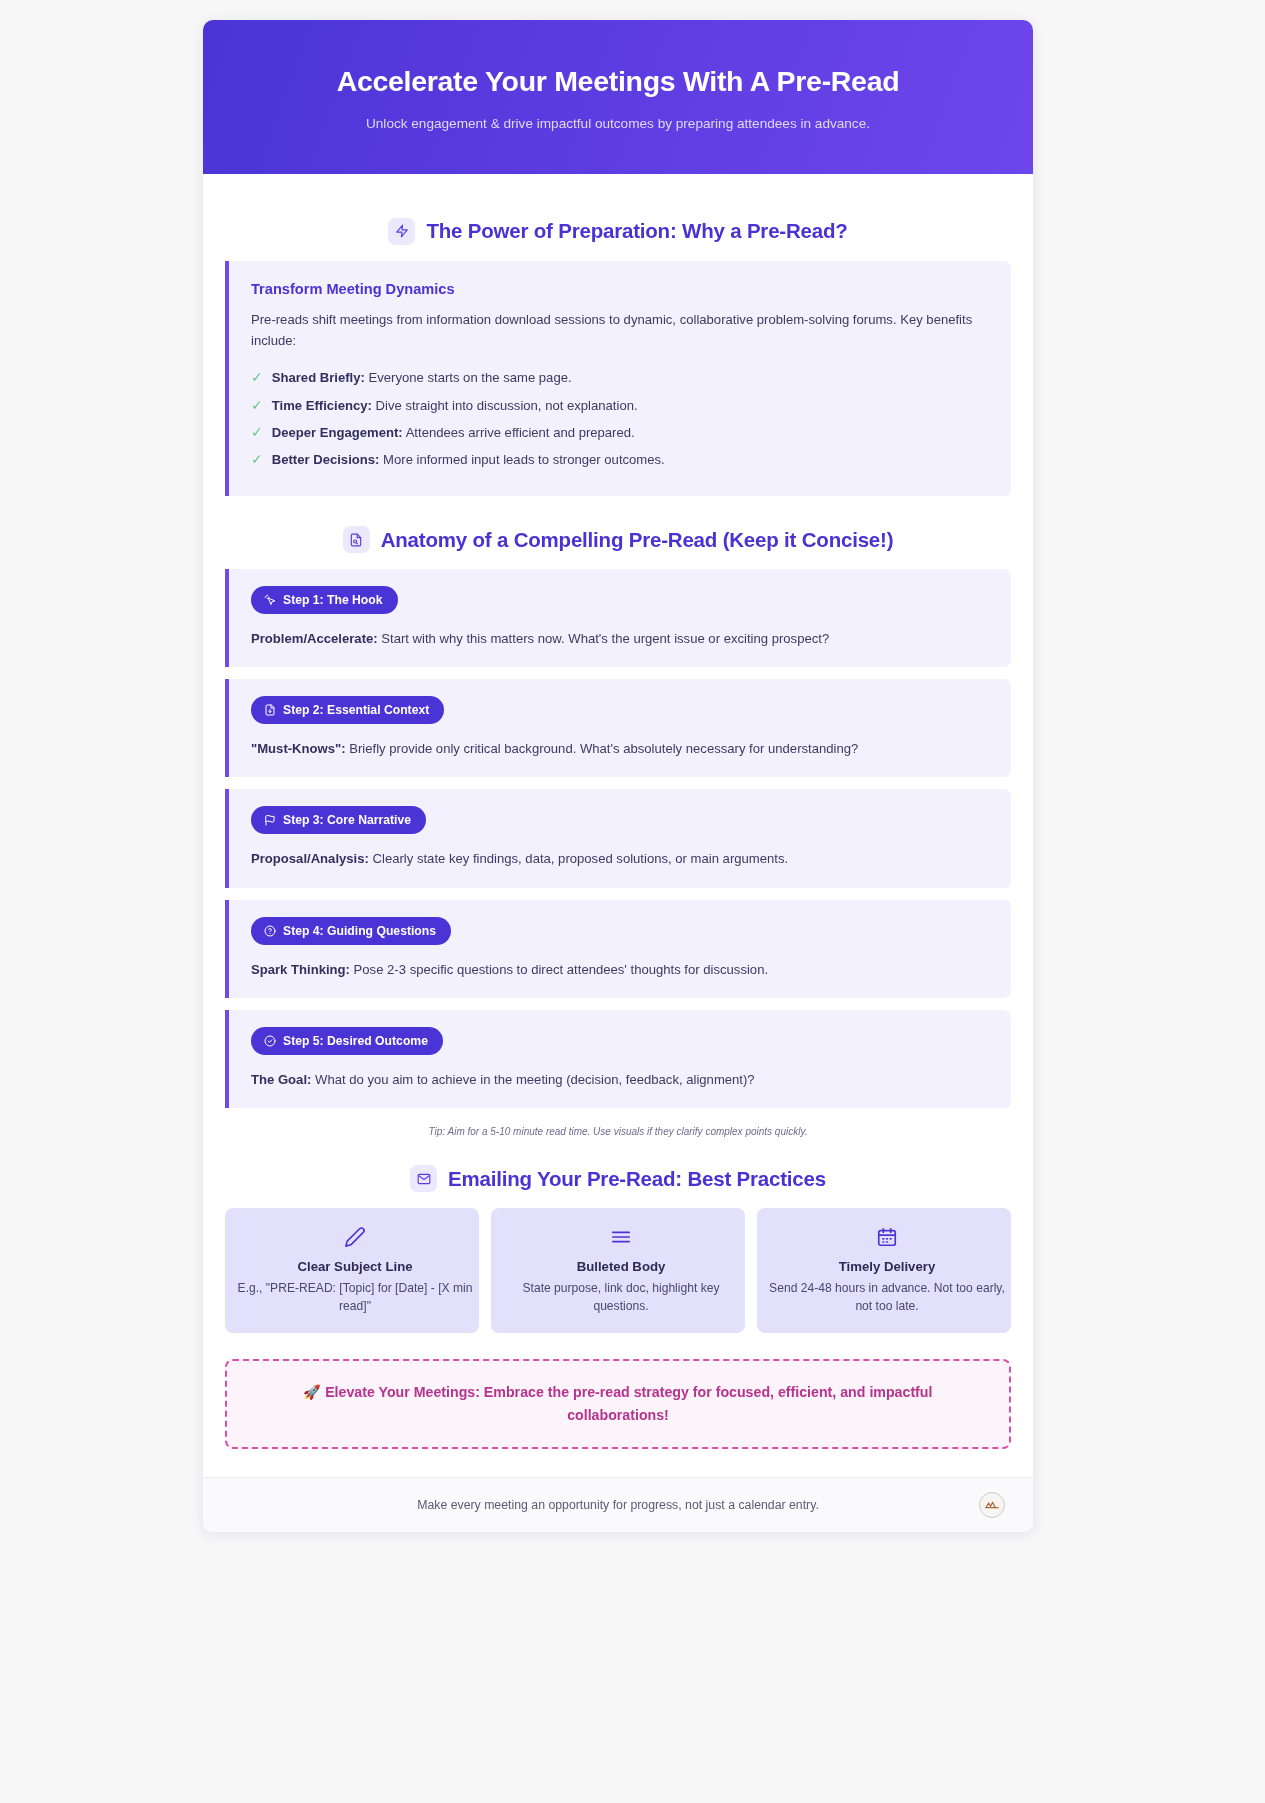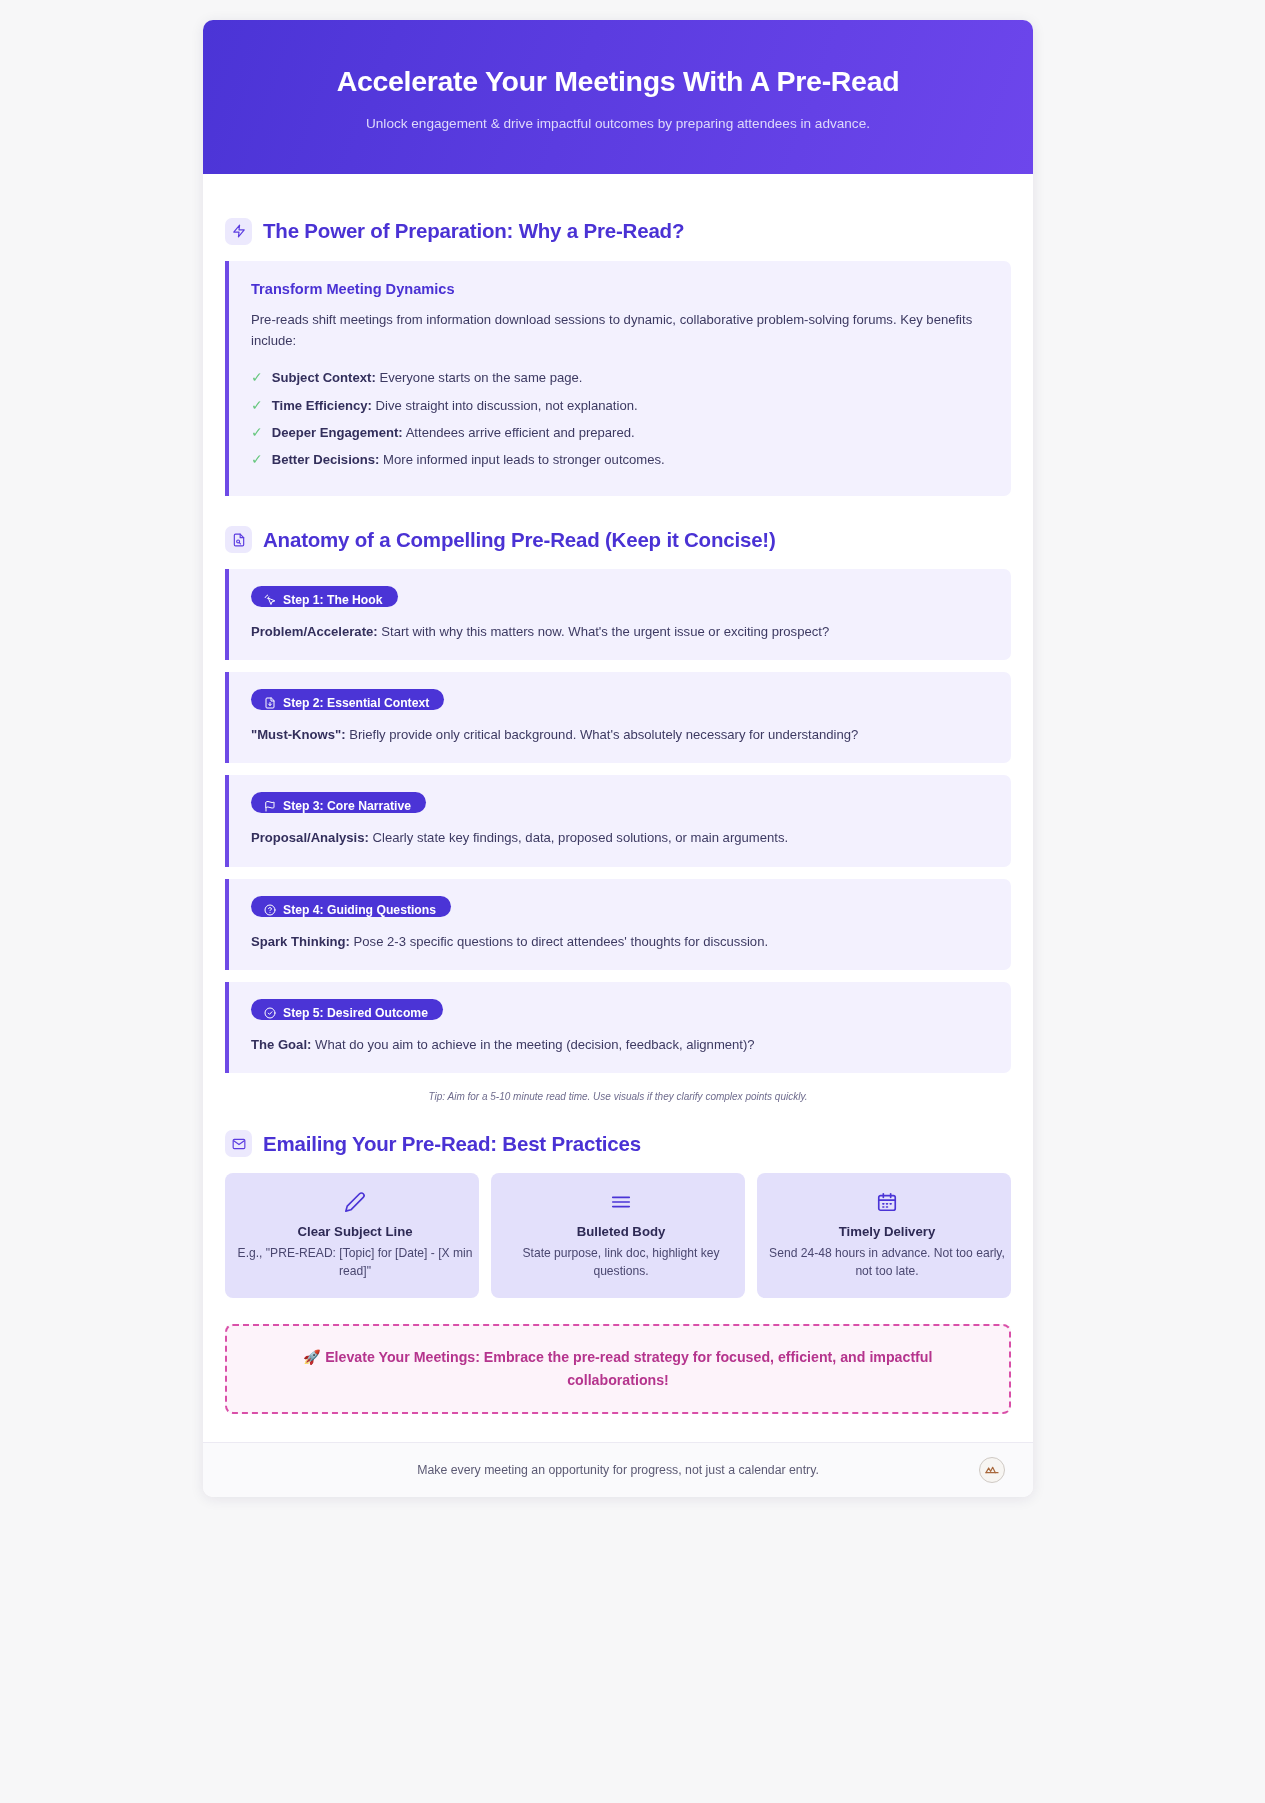--- a/index.html
+++ b/index.html
@@ -50,20 +50,21 @@
   }
 
   
   .body { padding: 28px 22px 18px 22px; }
 
   .sec-head {
     display: flex;
     align-items: center;
     gap: 11px;
     margin: 16px 0 16px 0;
+    justify-content: center;
   }
   .sec-icon {
     width: 27px; height: 27px;
     background: #ece9fd;
     border-radius: 7px;
     display: flex; align-items: center; justify-content: center;
     flex: 0 0 auto;
   }
   .sec-icon svg { display: block; }
   .sec-title {
@@ -118,21 +119,21 @@
     padding: 17px 22px 18px 22px;
     margin-bottom: 12px;
   }
   .badge {
     display: inline-flex;
     align-items: center;
     gap: 7px;
     background: #4b34d6;
     color: #ffffff;
     border-radius: 999px;
-    padding: 7px 15px 0 13px;
+    padding: 7px 15px 7px 13px;
     font-size: 12.2px;
     font-weight: bold;
     margin-bottom: 14px;
   }
   .badge svg { display: block; flex: 0 0 auto; }
   .step p {
     color: #3d3a62;
     font-size: 13.1px;
     line-height: 1.62;
   }
@@ -238,21 +239,21 @@
         </span>
         <span class="sec-title">The Power of Preparation: Why a Pre-Read?</span>
       </div>
 
       <div class="panel">
         <h3>Transform Meeting Dynamics</h3>
         <p>Pre-reads shift meetings from information download sessions to dynamic, collaborative problem-solving forums. Key benefits include:</p>
         <ul class="blist">
           <li>
             <span class="tick">✓</span>
-            <span><b>Subject Context:</b><span> Everyone starts on the same page.</span></span>
+            <span><b>Shared Briefly:</b><span> Everyone starts on the same page.</span></span>
           </li>
           <li>
             <span class="tick">✓</span>
             <span><b>Time Efficiency:</b><span> Dive straight into discussion, not explanation.</span></span>
           </li>
           <li>
             <span class="tick">✓</span>
             <span><b>Deeper Engagement:</b><span> Attendees arrive efficient and prepared.</span></span>
           </li>
           <li>

